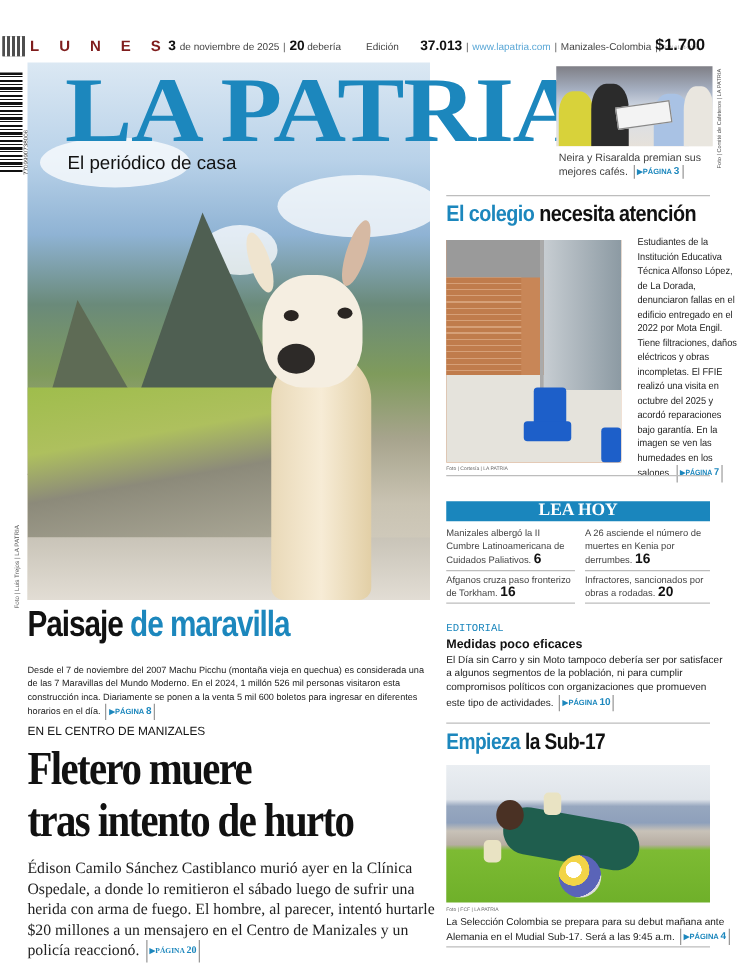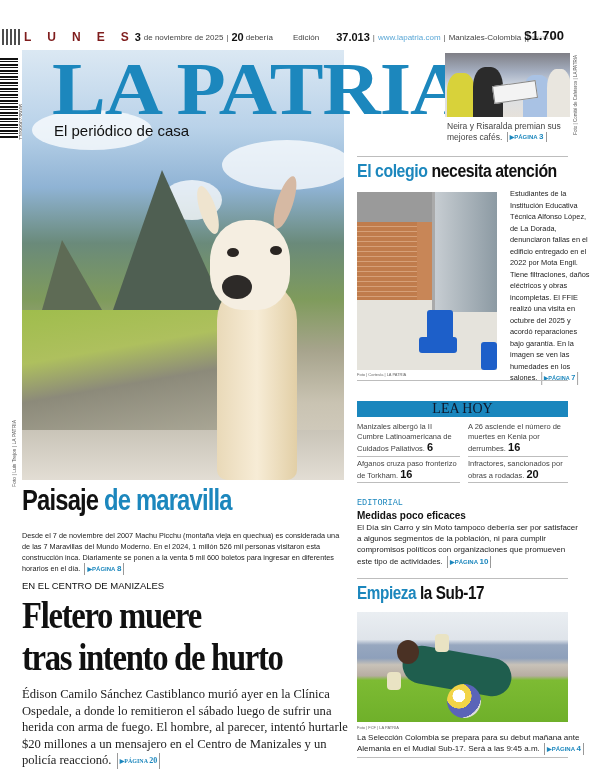--- a/index.html
+++ b/index.html
@@ -50,21 +50,21 @@
 .blue{color:#1c87bd}
 .col-img{left:357px;top:192px;width:140px;height:178px;overflow:hidden;background:#c88657}
 .col-ceiling{position:absolute;left:0;top:0;width:140px;height:30px;background:#9a9a9a}
 .col-wall{position:absolute;left:0;top:30px;width:60px;height:78px;background:repeating-linear-gradient(180deg,#c07c4c 0 4px,#d6a078 4px 5px)}
 .col-floor{position:absolute;left:0;top:108px;width:140px;height:70px;background:#e5e3dc}
 .col-window{position:absolute;left:75px;top:0;width:65px;height:120px;background:linear-gradient(90deg,#c7cdd2,#8c9aa3);border-left:3px solid #aaa}
 .chair{position:absolute;background:#1d5fc9;border-radius:3px}
 .col-credit{left:357px;top:372px;font-size:4px;color:#666}
 .col-text{left:510px;top:188px;width:88px;font-family:"Liberation Sans Narrow","Liberation Sans",sans-serif;font-size:8px;line-height:11.5px;color:#222;transform:scaleX(.92);transform-origin:left}
 
-.lea-bar{left:357px;top:401px;width:211px;height:16px;background:#1a86bd;color:#0f172a;text-align:center;font-family:"Liberation Serif",serif;font-weight:normal;font-size:14px;line-height:16px}
+.lea-bar{left:357px;top:401px;width:211px;height:16px;background:#1a86bd;color:#ffffff;text-align:center;font-family:"Liberation Serif",serif;font-weight:bold;font-size:14px;line-height:16px}
 .lea-item{position:absolute;font-size:7.5px;color:#444;line-height:10px}
 .lea-item b{font-size:11px;color:#111}
 
 .ed-label{left:357px;top:498px;font-family:Liberation Mono, monospace;font-size:8.5px;color:#1c87bd}
 .ed-title{left:357px;top:510px;font-weight:bold;font-size:10px}
 .ed-text{left:357px;top:522px;width:225px;font-size:8px;line-height:11.2px;color:#222}
 
 .sub-title{left:357px;top:583px;font-weight:bold;font-size:18px;letter-spacing:-.5px;transform:scaleX(.85);transform-origin:left;white-space:nowrap}
 .sub-img{left:357px;top:612px;width:211px;height:110px;overflow:hidden;background:linear-gradient(180deg,#eaeef2 0%,#dfe4ea 25%,#97a7bf 30%,#8ea0bb 42%,#c8c2b8 48%,#b7ada2 58%,#7dbb33 62%,#6fb02a 100%)}
 .ball{position:absolute;left:90px;top:72px;width:34px;height:34px;border-radius:50%;background:radial-gradient(circle at 35% 35%,#fff 0 20%,#f2d447 21% 40%,#5a64b8 41% 70%,#ddd 71%)}

